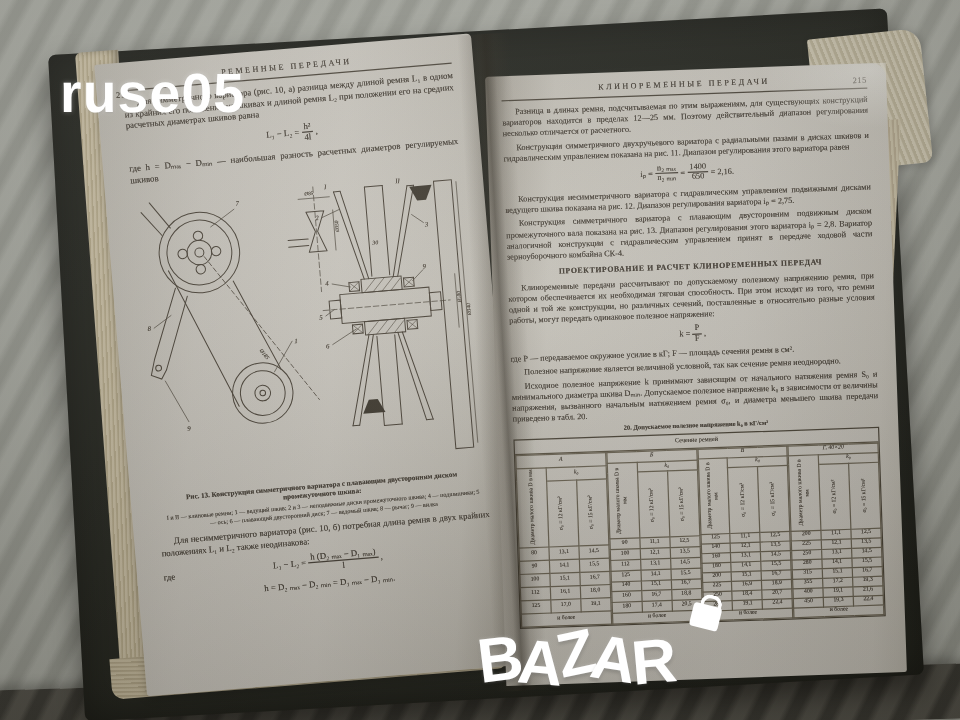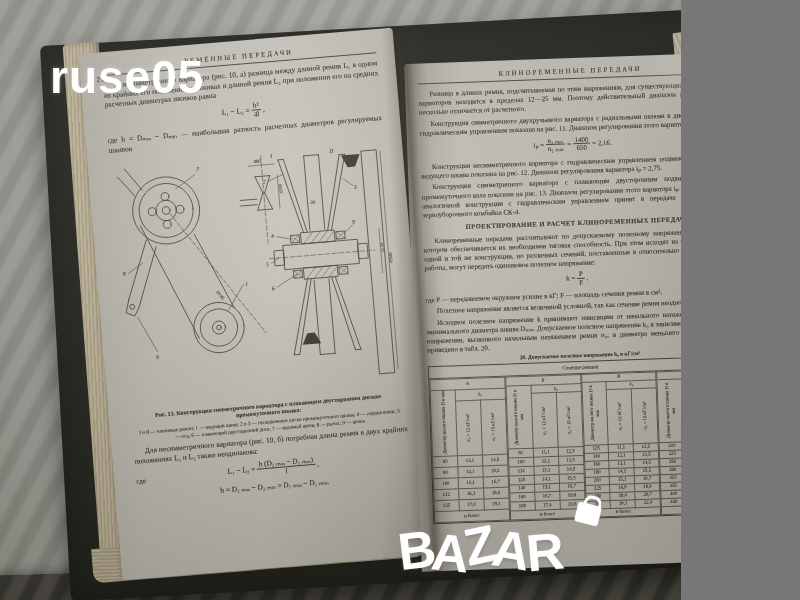--- a/index.html
+++ b/index.html
@@ -1,16 +1,16 @@
 <!DOCTYPE html>
 <html><head>
 <meta charset="utf-8">
 <style>
   html,body{margin:0;padding:0;background:#777;}
-  .photo{position:relative;width:681px;height:600px;overflow:hidden;
+  .photo{position:relative;width:800px;height:600px;overflow:hidden;
     background:repeating-linear-gradient(118deg,#b4b7b0 0 8px,#9fa29b 14px 20px,#b4b7b0 26px);
     font-family:"Liberation Serif",serif;}
   .photo::before{content:"";position:absolute;inset:0;z-index:39;pointer-events:none;
     background:linear-gradient(160deg,rgba(255,255,252,.10),rgba(20,16,8,.16) 85%);}
   .photo::after{content:"";position:absolute;inset:0;z-index:40;pointer-events:none;
     background:radial-gradient(ellipse at 55% 42%,rgba(255,250,235,.05),rgba(25,20,10,.20) 95%);}
   .bottomband{position:absolute;left:-12px;bottom:-10px;width:824px;height:46px;z-index:1;
     transform:rotate(-1.6deg);
     background:repeating-linear-gradient(118deg,#56554f 0 9px,#393935 14px 21px,#56554f 27px);
     box-shadow:0 -4px 9px rgba(0,0,0,.28);}

